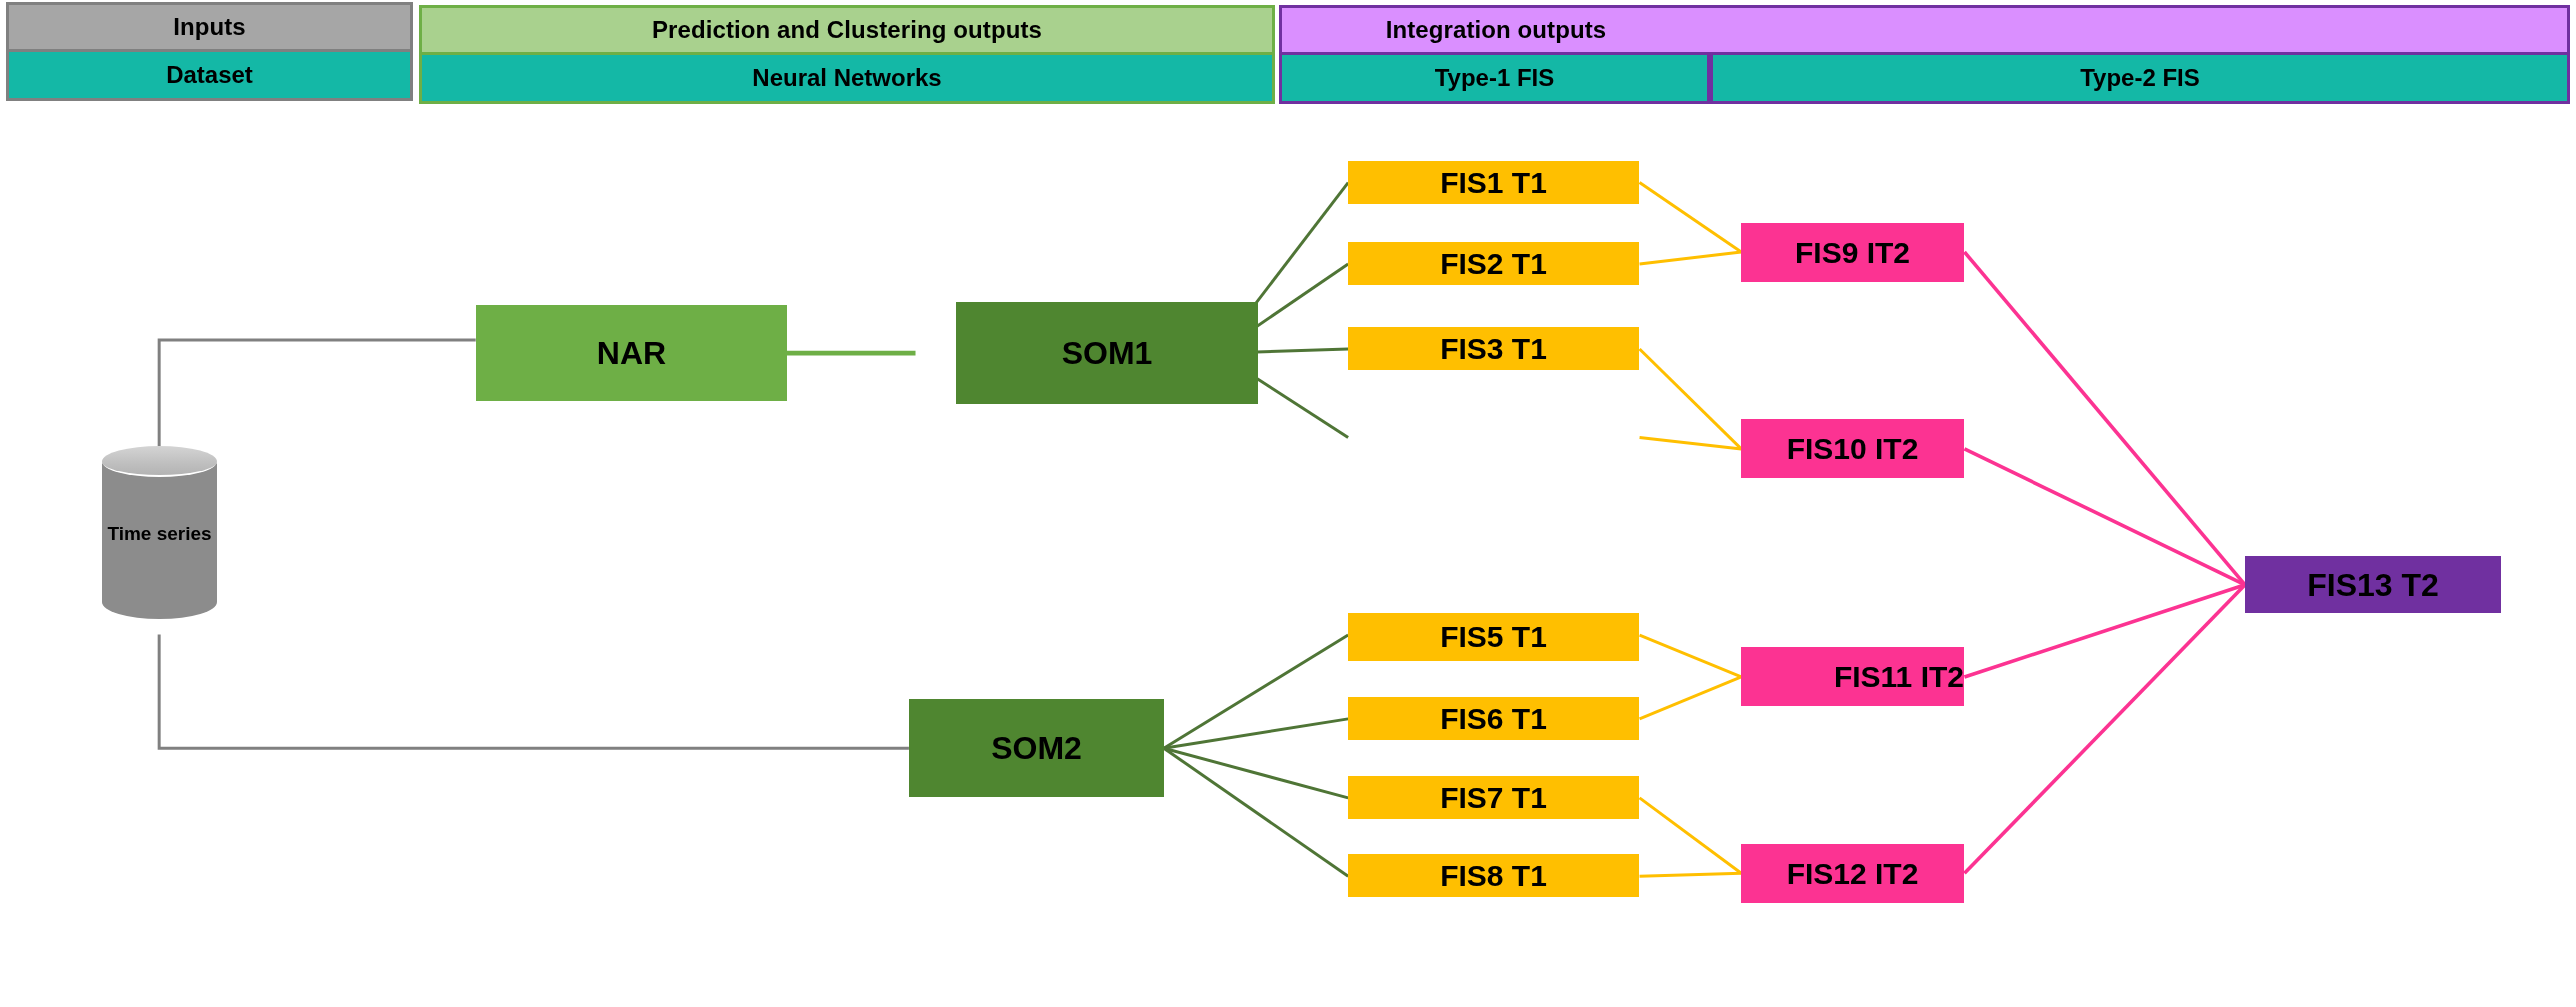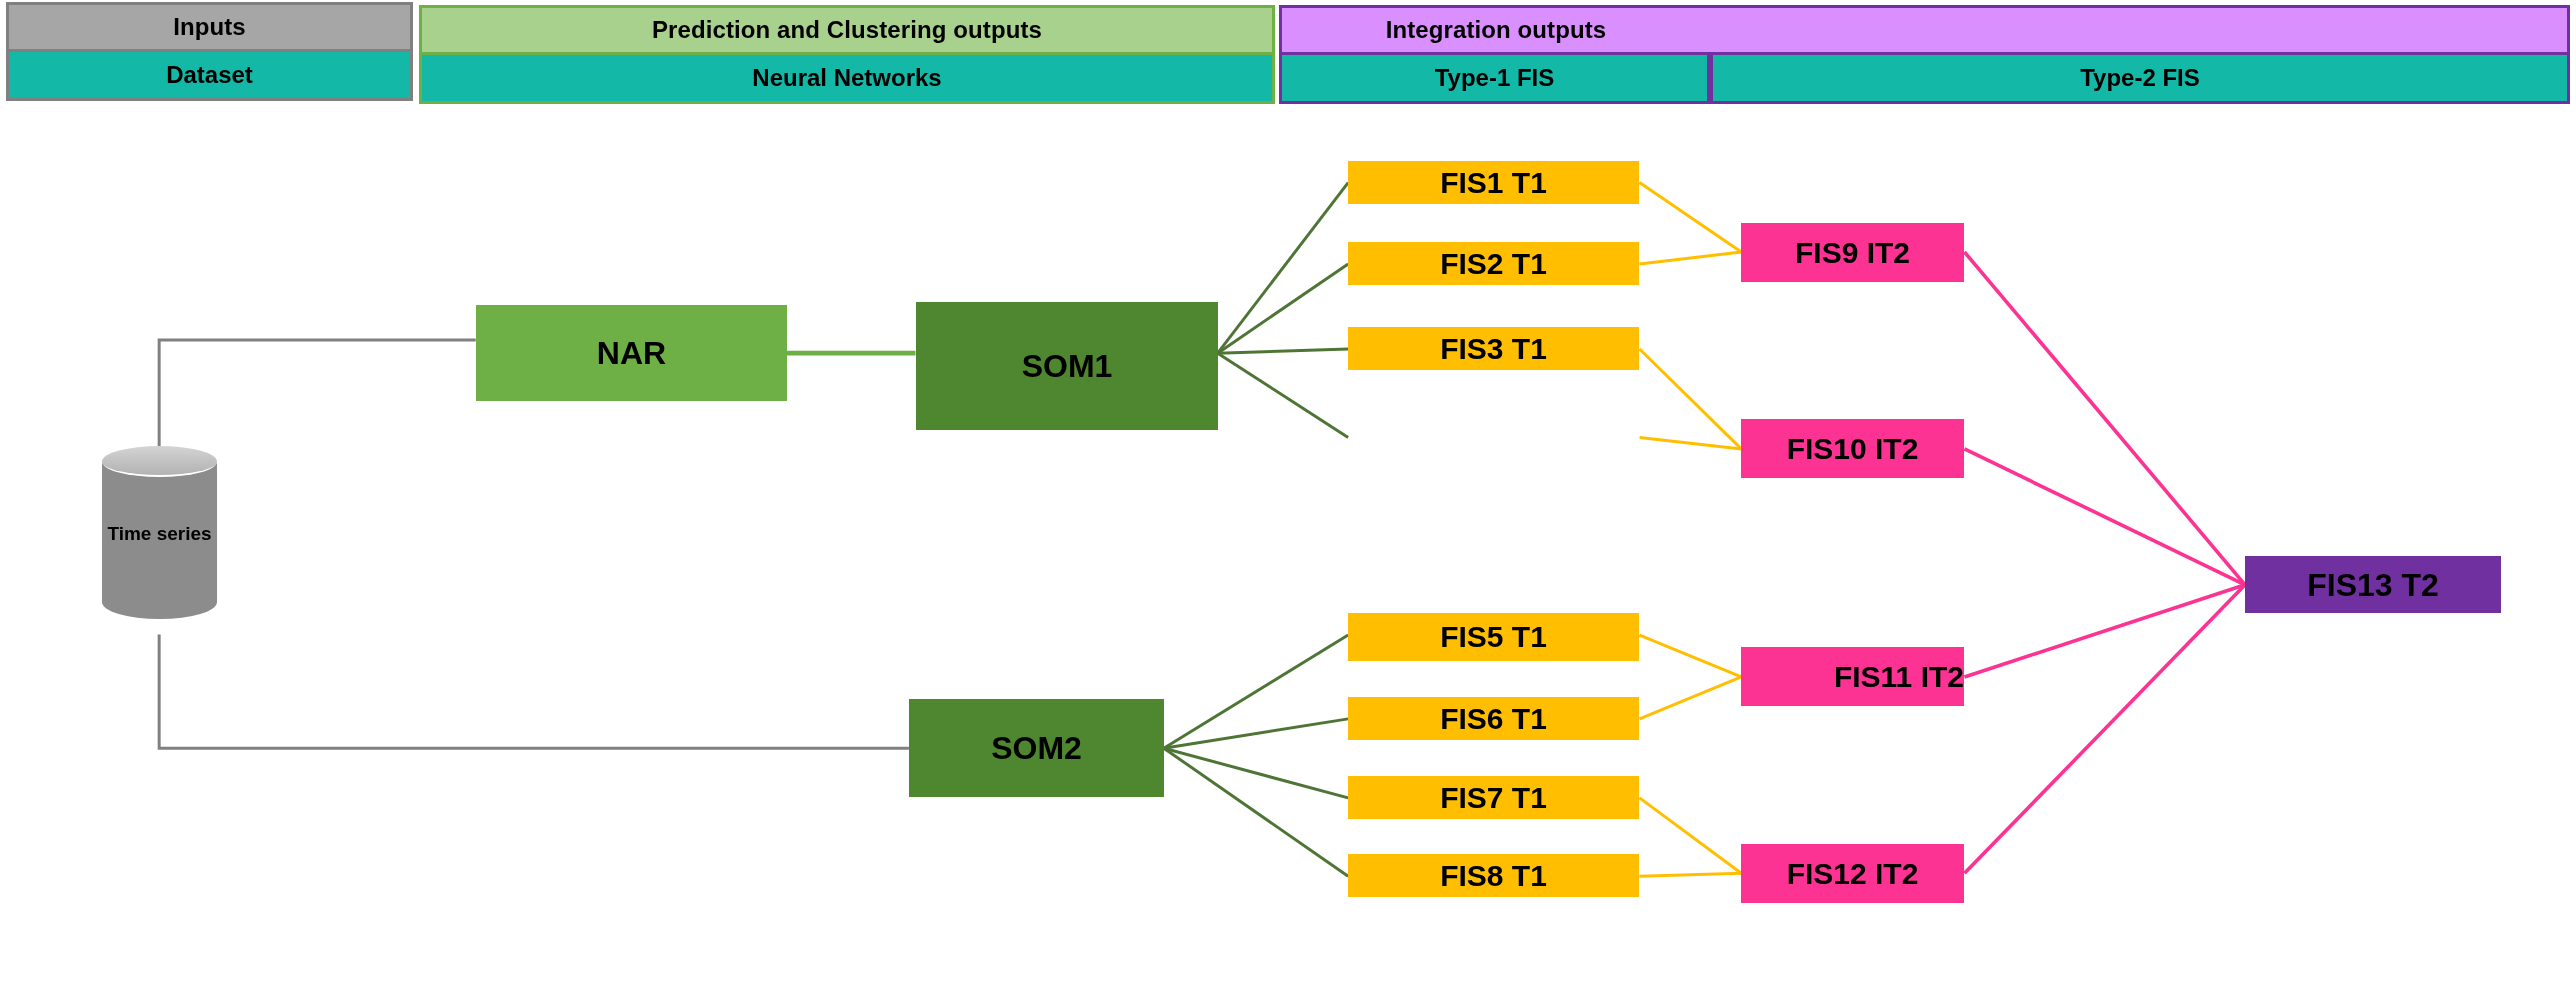--- a/index.html
+++ b/index.html
@@ -199,21 +199,21 @@
   <div class="cylinder">
     <div class="cyl-body"></div>
     <div class="cyl-top"></div>
     <div class="cyl-label">Time series</div>
   </div>
 
   <div class="node node-nar" style="left:476px; top:305px; width:311px; height:96px;">
     <span>NAR</span>
   </div>
 
-  <div class="node node-som" style="left:916px; top:302px; width:302px; height:128px;">
+  <div class="node node-som" style="left:956px; top:302px; width:302px; height:102px;">
     <span>SOM1</span>
   </div>
 
   <div class="node node-som" style="left:909px; top:699px; width:255px; height:98px;">
     <span>SOM2</span>
   </div>
 
   <div class="node node-t1" style="left:1348px; top:161px; width:291px; height:43px;">
     <span>FIS1 T1</span>
   </div>

